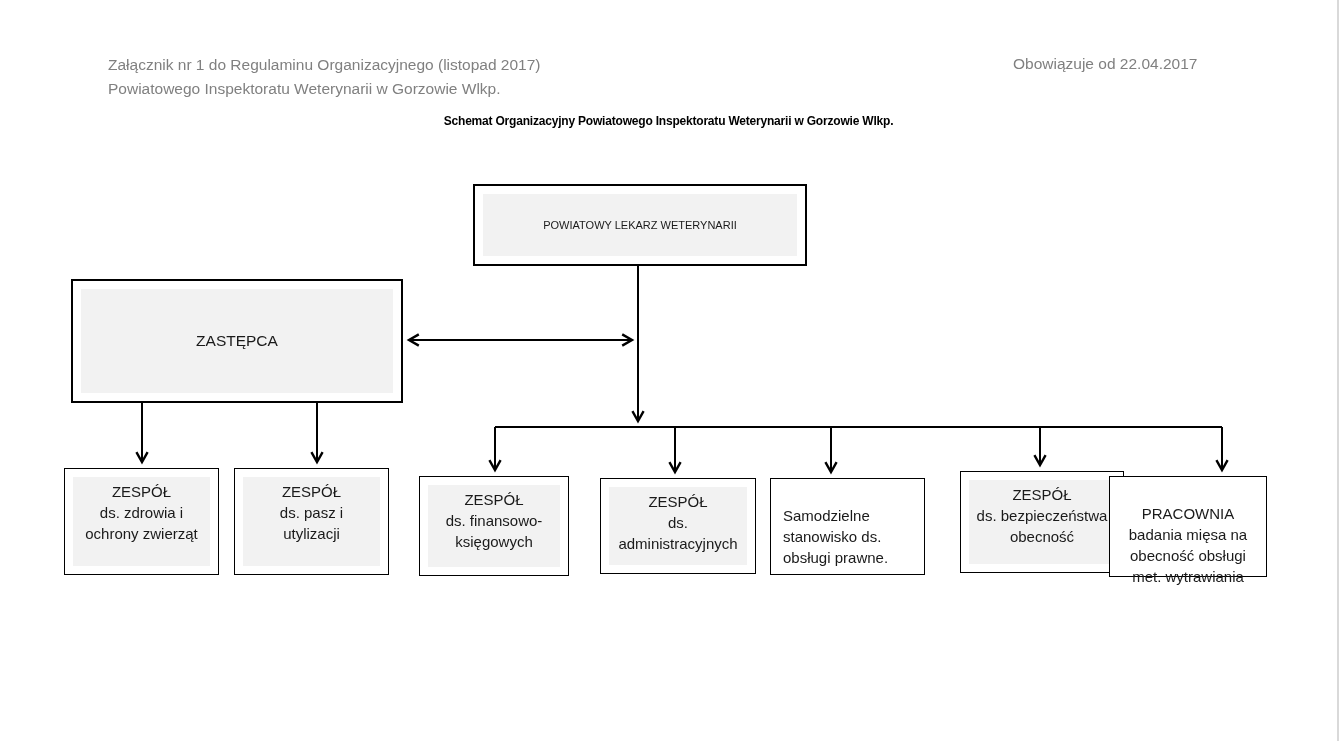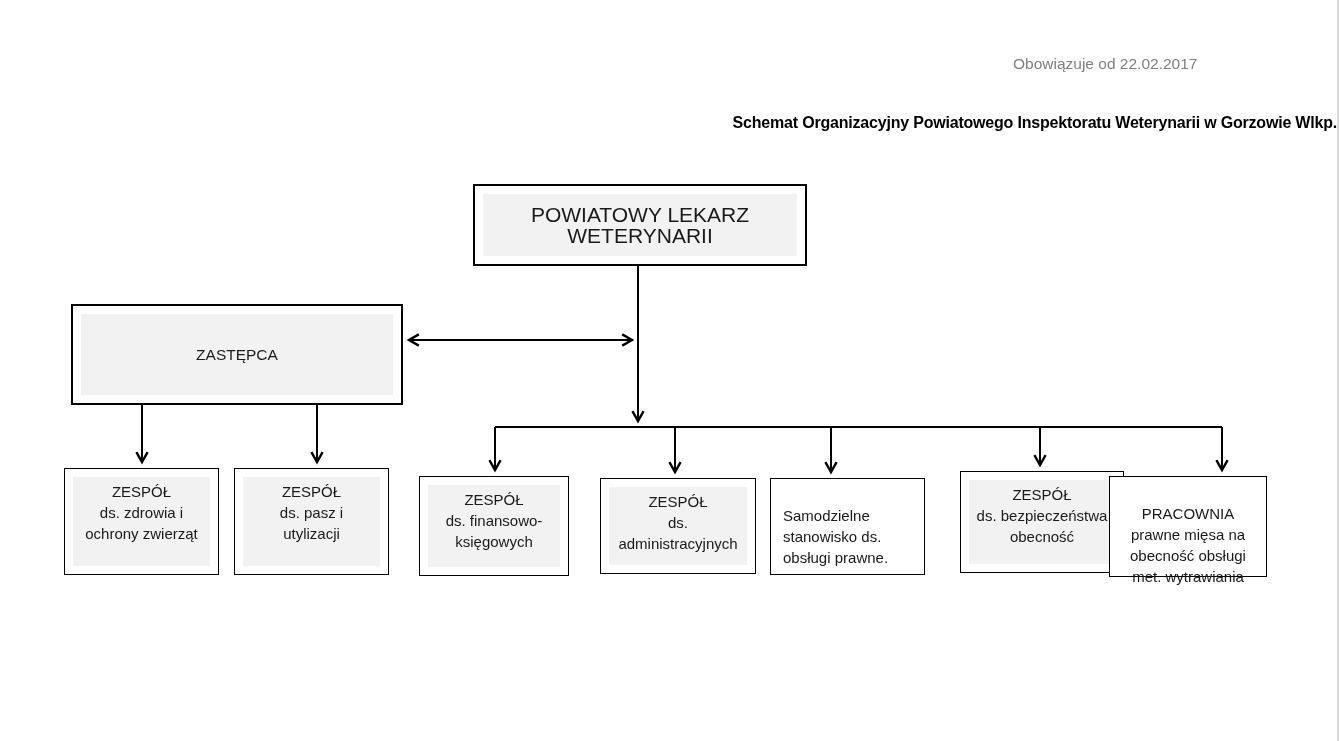--- a/index.html
+++ b/index.html
@@ -41,22 +41,22 @@
     left: 1013px; top: 55px;
     font-size: 15.5px;
     color: var(--muted-text);
     white-space: nowrap;
   }
   .title {
     position: absolute;
     left: 0; top: 114px;
     width: 1337px;
     margin: 0;
-    text-align: right;
-    font-size: 16px;
+    text-align: center;
+    font-size: 12px;
     font-weight: 700;
     letter-spacing: -0.2px;
     color: #000;
   }
   .connector-layer {
     position: absolute;
     left: 0; top: 0;
     width: 1340px; height: 741px;
     pointer-events: none;
   }
@@ -80,44 +80,48 @@
     font-size: 15px;
     line-height: 21px;
     padding-top: 4px;
     color: var(--text);
   }
   .node.plain { }
   .node.plain .inner { background: transparent; margin-top: 16px; }
   .node.center-v .inner { justify-content: center; padding-top: 0; }
 
   .node-root   { left: 473px; top: 184px; width: 334px; height: 82px; }
-  .node-root .inner { font-size: 21px; }
-  .node-deputy { left: 71px;  top: 304px; width: 332px; height: 101px; }
+  .node-root .inner { font-size: 11px; }
+  .node-deputy { left: 71px;  top: 279px; width: 332px; height: 124px; }
   .node-deputy .inner { font-size: 15.5px; line-height: 24px; }
 
   .node-unit { border-width: 1.5px; }
   .node-u1 { left: 64px;   top: 468px; width: 155px; height: 107px; }
   .node-u2 { left: 234px;  top: 468px; width: 155px; height: 107px; }
   .node-u3 { left: 419px;  top: 476px; width: 150px; height: 100px; }
   .node-u4 { left: 600px;  top: 478px; width: 156px; height: 96px; }
   .node-u5 { left: 770px;  top: 478px; width: 155px; height: 97px; }
   .node-u5 .inner { align-items: flex-start; text-align: left; padding-left: 4px; padding-top: 2px; }
   .node-u6 { left: 960px;  top: 471px; width: 164px; height: 102px; }
   .node-u7 { left: 1109px; top: 476px; width: 158px; height: 101px; }
   .node-u7 .inner { padding-top: 2px; }
 </style>
 </head>
 <body>
 
 <div class="canvas">
 
   <div class="page-edge"></div>
 
-
-  <div class="date">Obowiązuje od 22.02.2017</div>
+  <div class="note">
+    <div>Załącznik nr 1 do Regulaminu Organizacyjnego (listopad 2017)</div>
+    <div>Powiatowego Inspektoratu Weterynarii w Gorzowie Wlkp.</div>
+  </div>
+
+  <div class="date">Obowiązuje od 22.04.2017</div>
 
   <h1 class="title">Schemat Organizacyjny Powiatowego Inspektoratu Weterynarii w Gorzowie Wlkp.</h1>
 
   <svg class="connector-layer" width="1340" height="741" viewBox="0 0 1340 741" xmlns="http://www.w3.org/2000/svg" aria-hidden="true">
     <defs>
       <marker id="arrow" viewBox="0 0 10 10" refX="8" refY="5" markerWidth="14" markerHeight="14" markerUnits="userSpaceOnUse" orient="auto-start-reverse">
         <path class="arrow-head-path" d="M1,1 L8,5 L1,9"></path>
       </marker>
     </defs>
 
@@ -193,19 +197,19 @@
     <div class="inner">
       <div>ZESPÓŁ</div>
       <div>ds. bezpieczeństwa</div>
       <div>obecność</div>
     </div>
   </div>
 
   <div class="node node-unit node-u7 plain">
     <div class="inner">
       <div>PRACOWNIA</div>
-      <div>prawne mięsa na</div>
+      <div>badania mięsa na</div>
       <div>obecność obsługi</div>
       <div>met. wytrawiania</div>
     </div>
   </div>
 
 </div>
 
 </body></html>

